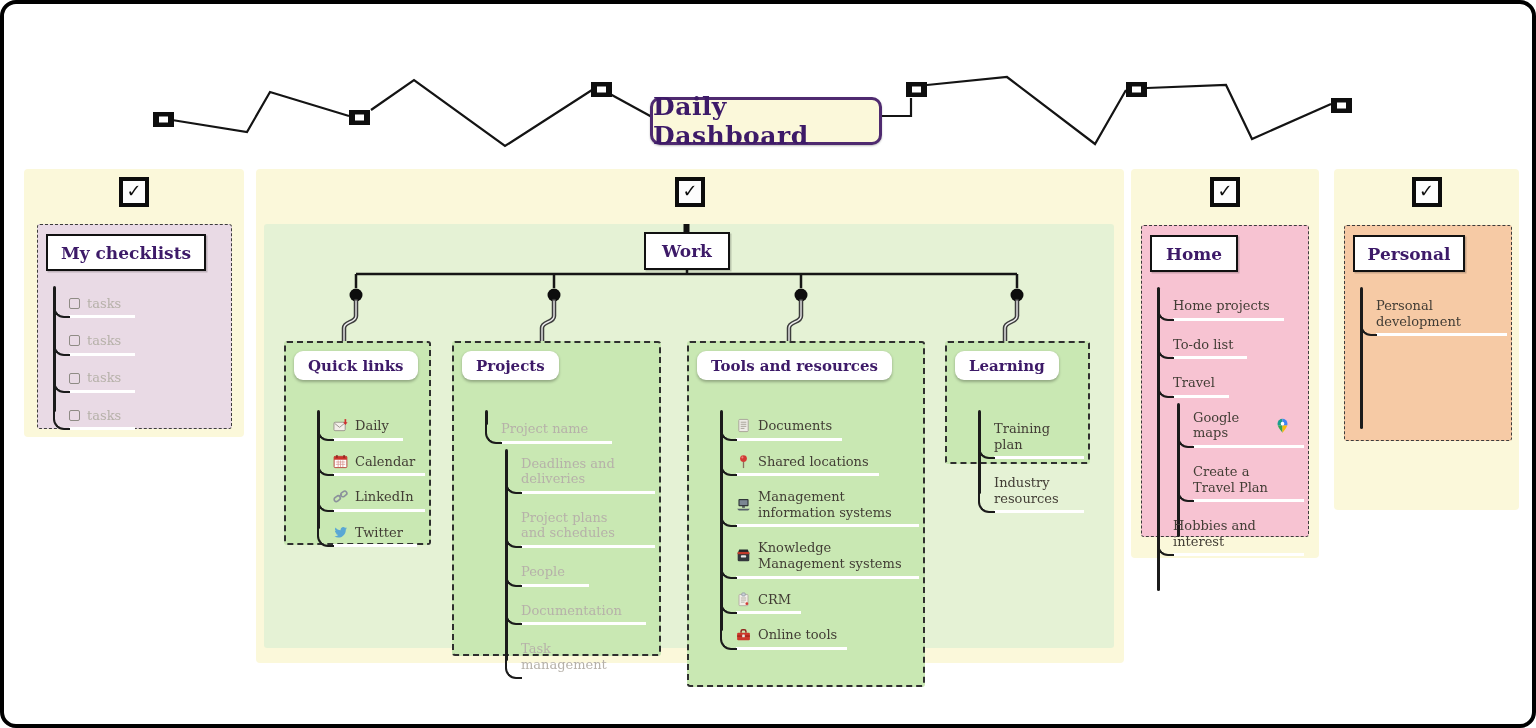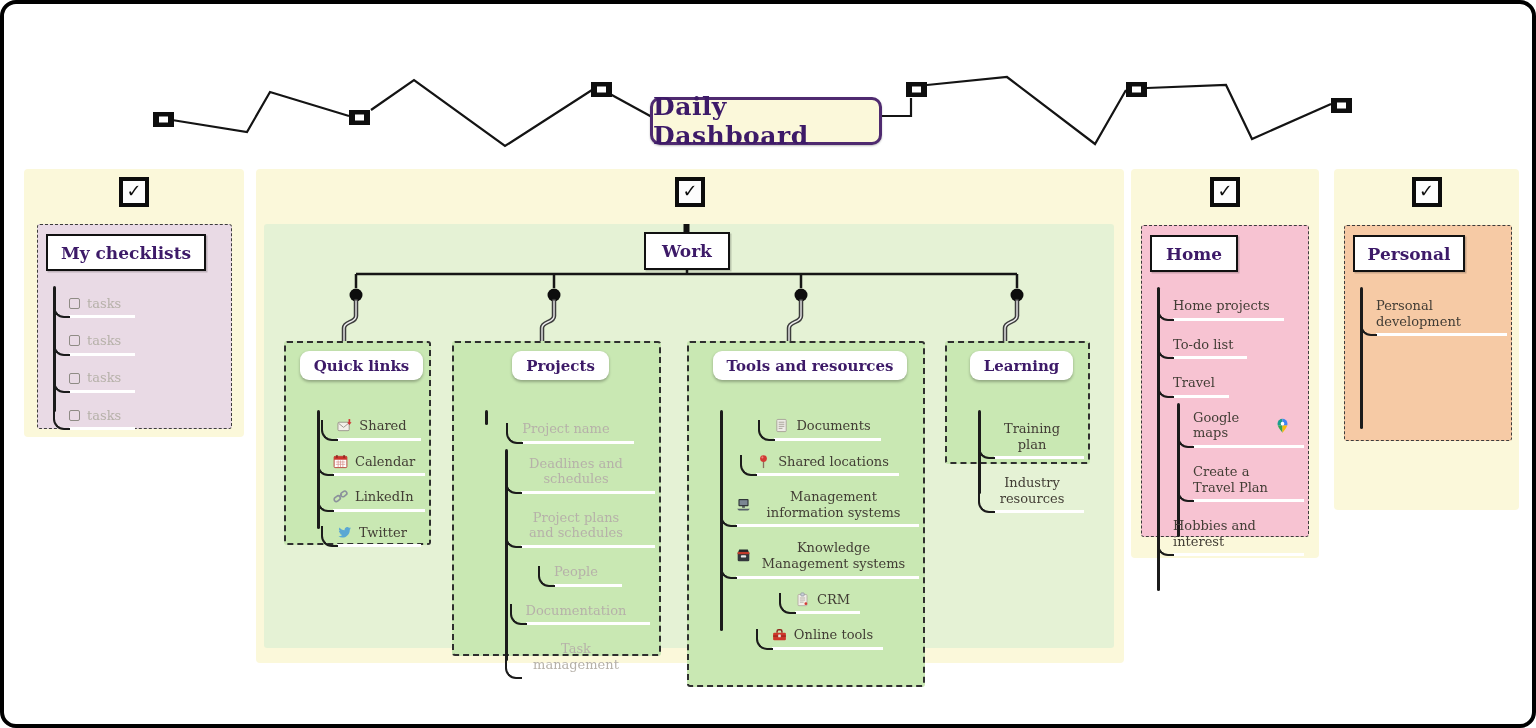--- a/index.html
+++ b/index.html
@@ -39,21 +39,21 @@
     font-family:"DejaVu Sans", "Liberation Sans", sans-serif;
     font-weight:bold; font-size:18px; color:#0c0c0c; line-height:1;
   }
   .badge::before { content:"\2713"; margin-top:-2px; }
 
   
   .board { position:absolute; border:1.8px dashed #3c3c3c; border-radius:3px; }
   #board-checklists { left:13px; top:55px; width:195px; height:205px; background:var(--checklist_mauve,#e9dae5); }
   #board-home       { left:10px; top:56px; width:168px; height:312px; background:var(--home_pink,#f7c3d2); }
   #board-personal   { left:10px; top:56px; width:168px; height:216px; background:var(--personal_peach,#f6caa5); }
-  #board-work       { left:8px;  top:55px; width:850px; height:424px; background:var(--work_board_green,#e5f2d5); border:none;text-align:center; }
+  #board-work       { left:8px;  top:55px; width:850px; height:424px; background:var(--work_board_green,#e5f2d5); border:none; }
 
   .titlebox {
     position:absolute; background:#fff; border:2px solid #111;
     display:flex; align-items:center; justify-content:center;
     font-weight:bold; font-size:17px; color:var(--accent_purple,#3d1a68);
     box-shadow:1.5px 1.5px 0 rgba(0,0,0,.18);
   }
   #board-checklists .titlebox { left:8px; top:9px; width:160px; height:37px; }
   #board-home .titlebox       { left:8px; top:9px; width:88px;  height:37px; }
   #board-personal .titlebox   { left:8px; top:9px; width:112px; height:37px; }
@@ -208,21 +208,21 @@
             <div class="list" style="--vh: 111px;">
               <div class="item"><div class="row">
                   <span class="icn">
                     <svg viewBox="0 0 16 16">
                       <rect x="1" y="4.5" width="12" height="9" rx="1.2" fill="#f3efe9" stroke="#9a948c"></rect>
                       <path d="M1.5 5.5 7 10l5.5-4.5" fill="none" stroke="#9a948c"></path>
                       <path d="M13.2 1.2v4" stroke="#cf2e2e" stroke-width="1.8"></path>
                       <path d="M10.9 4.6h4.6L13.2 7.4z" fill="#cf2e2e"></path>
                     </svg>
                   </span>
-                  <span class="lbl">Shared</span>
+                  <span class="lbl">Daily</span>
                 </div></div>
               <div class="item"><div class="row">
                   <span class="icn">
                     <svg viewBox="0 0 16 16">
                       <rect x="1.2" y="2.5" width="13.6" height="12" rx="1" fill="#fff" stroke="#b8423a"></rect>
                       <rect x="1.2" y="2.5" width="13.6" height="3.6" fill="#c9342b"></rect>
                       <path d="M4.2 1v3M11.8 1v3" stroke="#7e201b" stroke-width="1.4"></path>
                       <path d="M3 8.5h10M3 11h10M5.5 6.8v7.2M8 6.8v7.2M10.5 6.8v7.2" stroke="#d9938e" stroke-width=".8"></path>
                     </svg>
                   </span>
@@ -250,21 +250,21 @@
           </div>
       </div>
       <div class="sub" id="sp-projects">
         <span class="pill"><span>Projects</span></span>
         <div class="tree">
             <div class="list" style="--vh: 7px;">
               <div class="item"><div class="row muted">
                   <span class="lbl">Project name</span>
                 </div><div class="list" style="--vh: 208px;">
                   <div class="item"><div class="row muted">
-                      <span class="lbl">Deadlines and schedules</span>
+                      <span class="lbl">Deadlines and deliveries</span>
                     </div></div>
                   <div class="item"><div class="row muted">
                       <span class="lbl">Project plans and schedules</span>
                     </div></div>
                   <div class="item"><div class="row muted">
                       <span class="lbl">People</span>
                     </div></div>
                   <div class="item"><div class="row muted">
                       <span class="lbl">Documentation</span>
                     </div></div>

